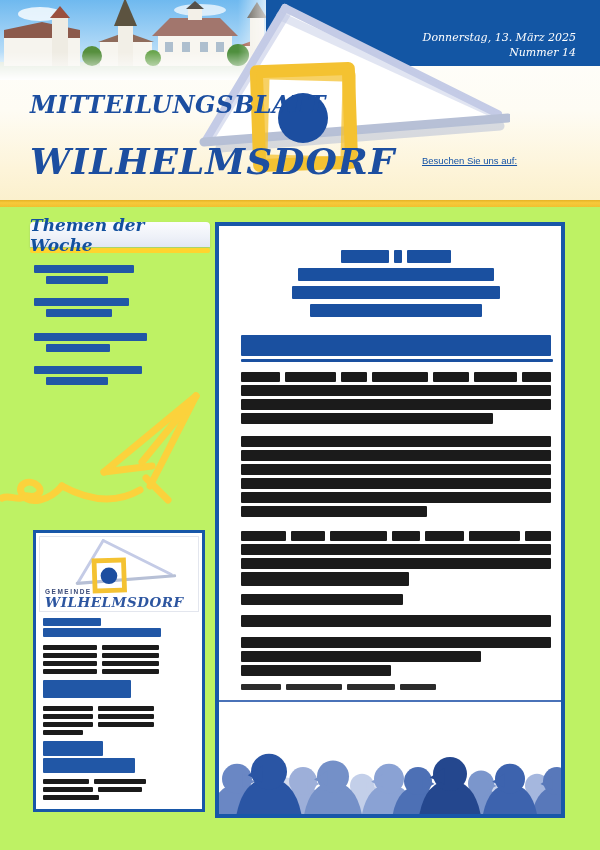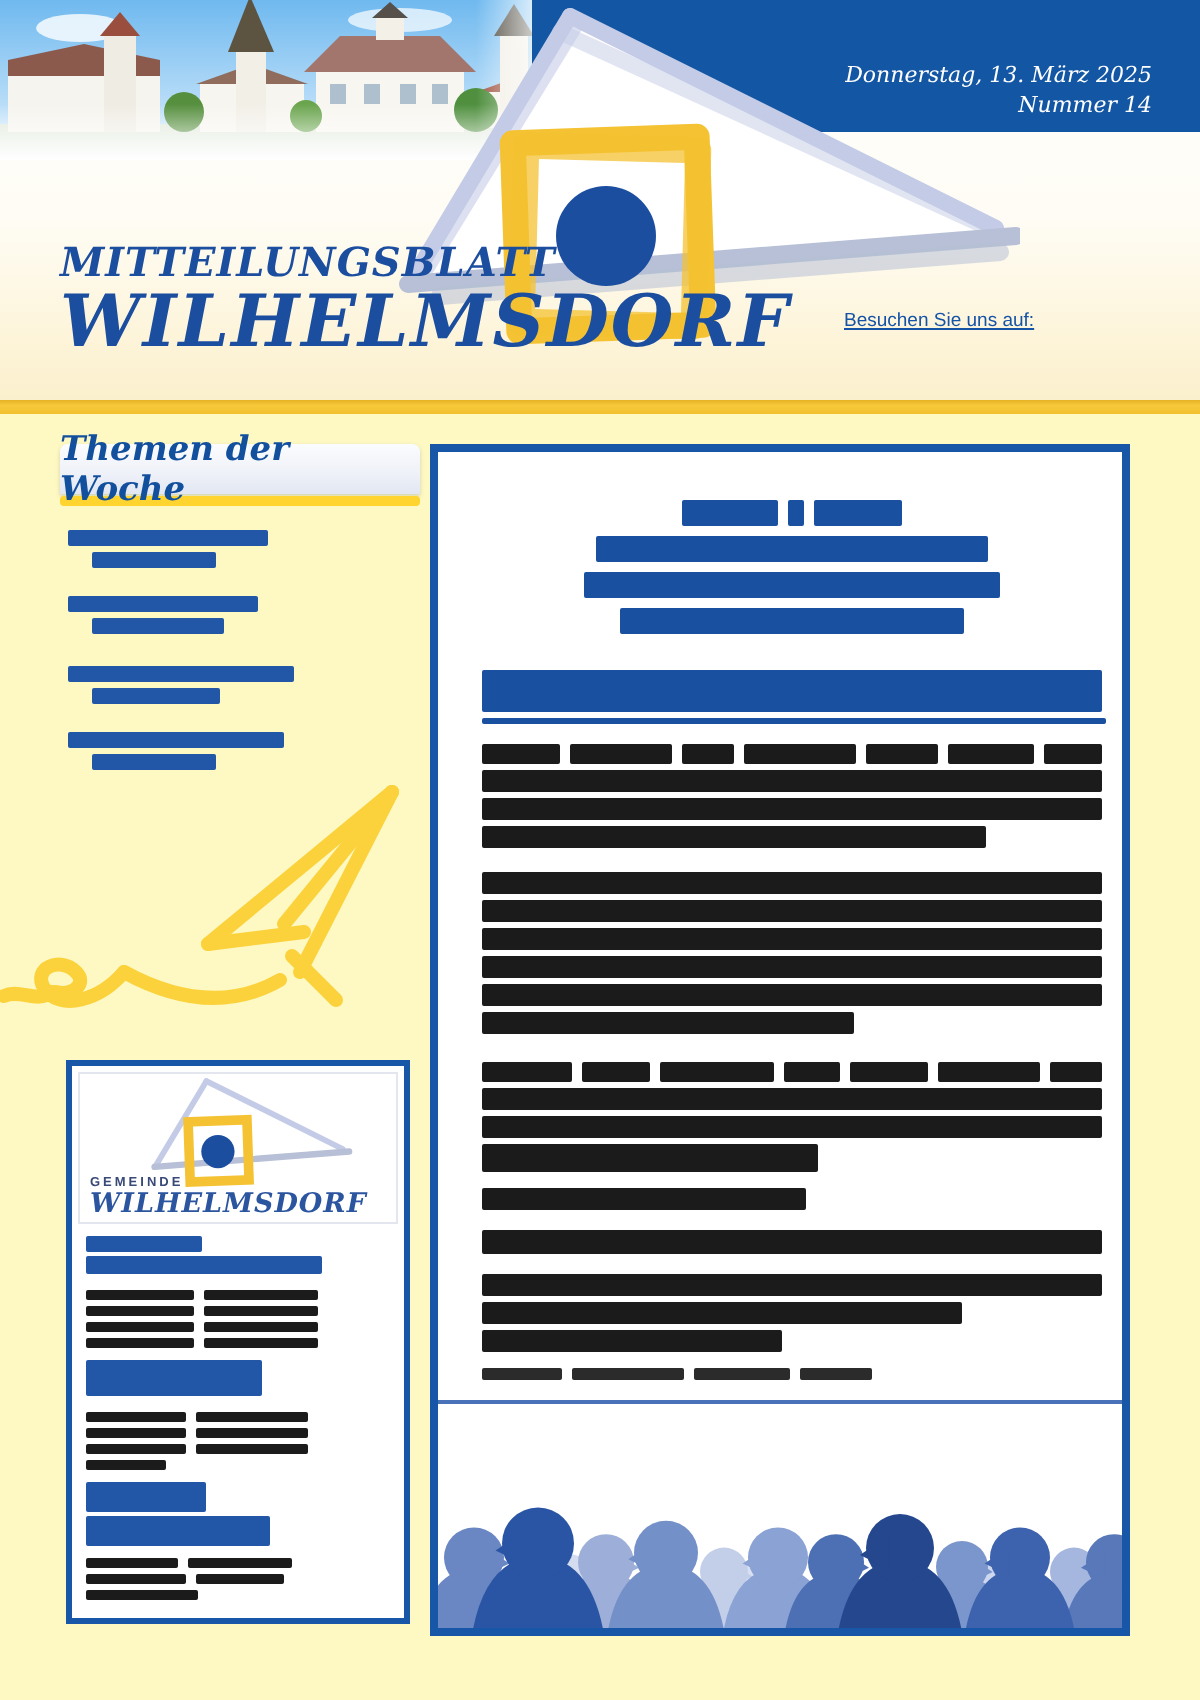--- a/index.html
+++ b/index.html
@@ -1,32 +1,32 @@
 <!DOCTYPE html>
 <html><head>
 <meta charset="utf-8">
 <style>
   html,body{margin:0;padding:0;background:#ffffff;}
-  #page{position:relative;width:600px;height:850px;background:#fef9c3;overflow:hidden;
+  #page{position:relative;width:600px;height:850px;background:#bef264;overflow:hidden;
         font-family:"Liberation Sans",sans-serif;}
   
   .header-bg{position:absolute;left:0;top:0;width:600px;height:200px;z-index:0;
      background:linear-gradient(180deg,#ffffff 0%,#fefcf4 55%,#fdf4d9 85%,#fbf0cd 100%);}
   .gold-bar{position:absolute;left:0;top:200px;width:600px;height:7px;z-index:5;
      background:linear-gradient(180deg,#e6b224 0%,#f7ca3b 40%,#f1c02f 100%);}
   .photo-strip{position:absolute;left:0;top:0;width:280px;height:80px;z-index:1;
      -webkit-mask-image:linear-gradient(to right,#000 85%,transparent 99%);
      mask-image:linear-gradient(to right,#000 85%,transparent 99%);}
   .banner{position:absolute;left:266px;top:0;width:334px;height:66px;background:#1356a4;z-index:2;}
   .banner-text{position:absolute;right:24px;top:30px;text-align:right;color:#ffffff;
      font-family:"DejaVu Serif",serif;font-style:italic;font-size:11px;line-height:1.4;}
   .logo-svg{position:absolute;left:190px;top:0;width:320px;height:175px;z-index:3;}
   .masthead{position:absolute;left:30px;z-index:4;color:#1c4ea0;
      font-family:"DejaVu Serif",serif;font-style:italic;font-weight:700;}
-  .mh1{top:119px;font-size:20px;letter-spacing:0.5px;}
+  .mh1{top:90px;font-size:24px;letter-spacing:0.5px;}
   .mh2{top:123px;font-size:14px;letter-spacing:0.5px;}
   .mh3{top:140px;font-size:36px;letter-spacing:1px;}
   .visit{position:absolute;left:422px;top:155px;z-index:4;color:#1553a6;}
   .visit-label{font-size:9.5px;text-decoration:underline;}
   .visit-url{font-size:12.5px;font-weight:700;margin-top:2px;}
   
   .sidebar{position:absolute;left:30px;top:222px;width:180px;z-index:2;}
   .sidebar-head{height:25px;border-radius:4px 4px 0 0;
      background:linear-gradient(180deg,#fbfcfe 0%,#eef1f8 60%,#e2e7f2 100%);
      box-shadow:0 1px 2px rgba(80,90,120,.25);

